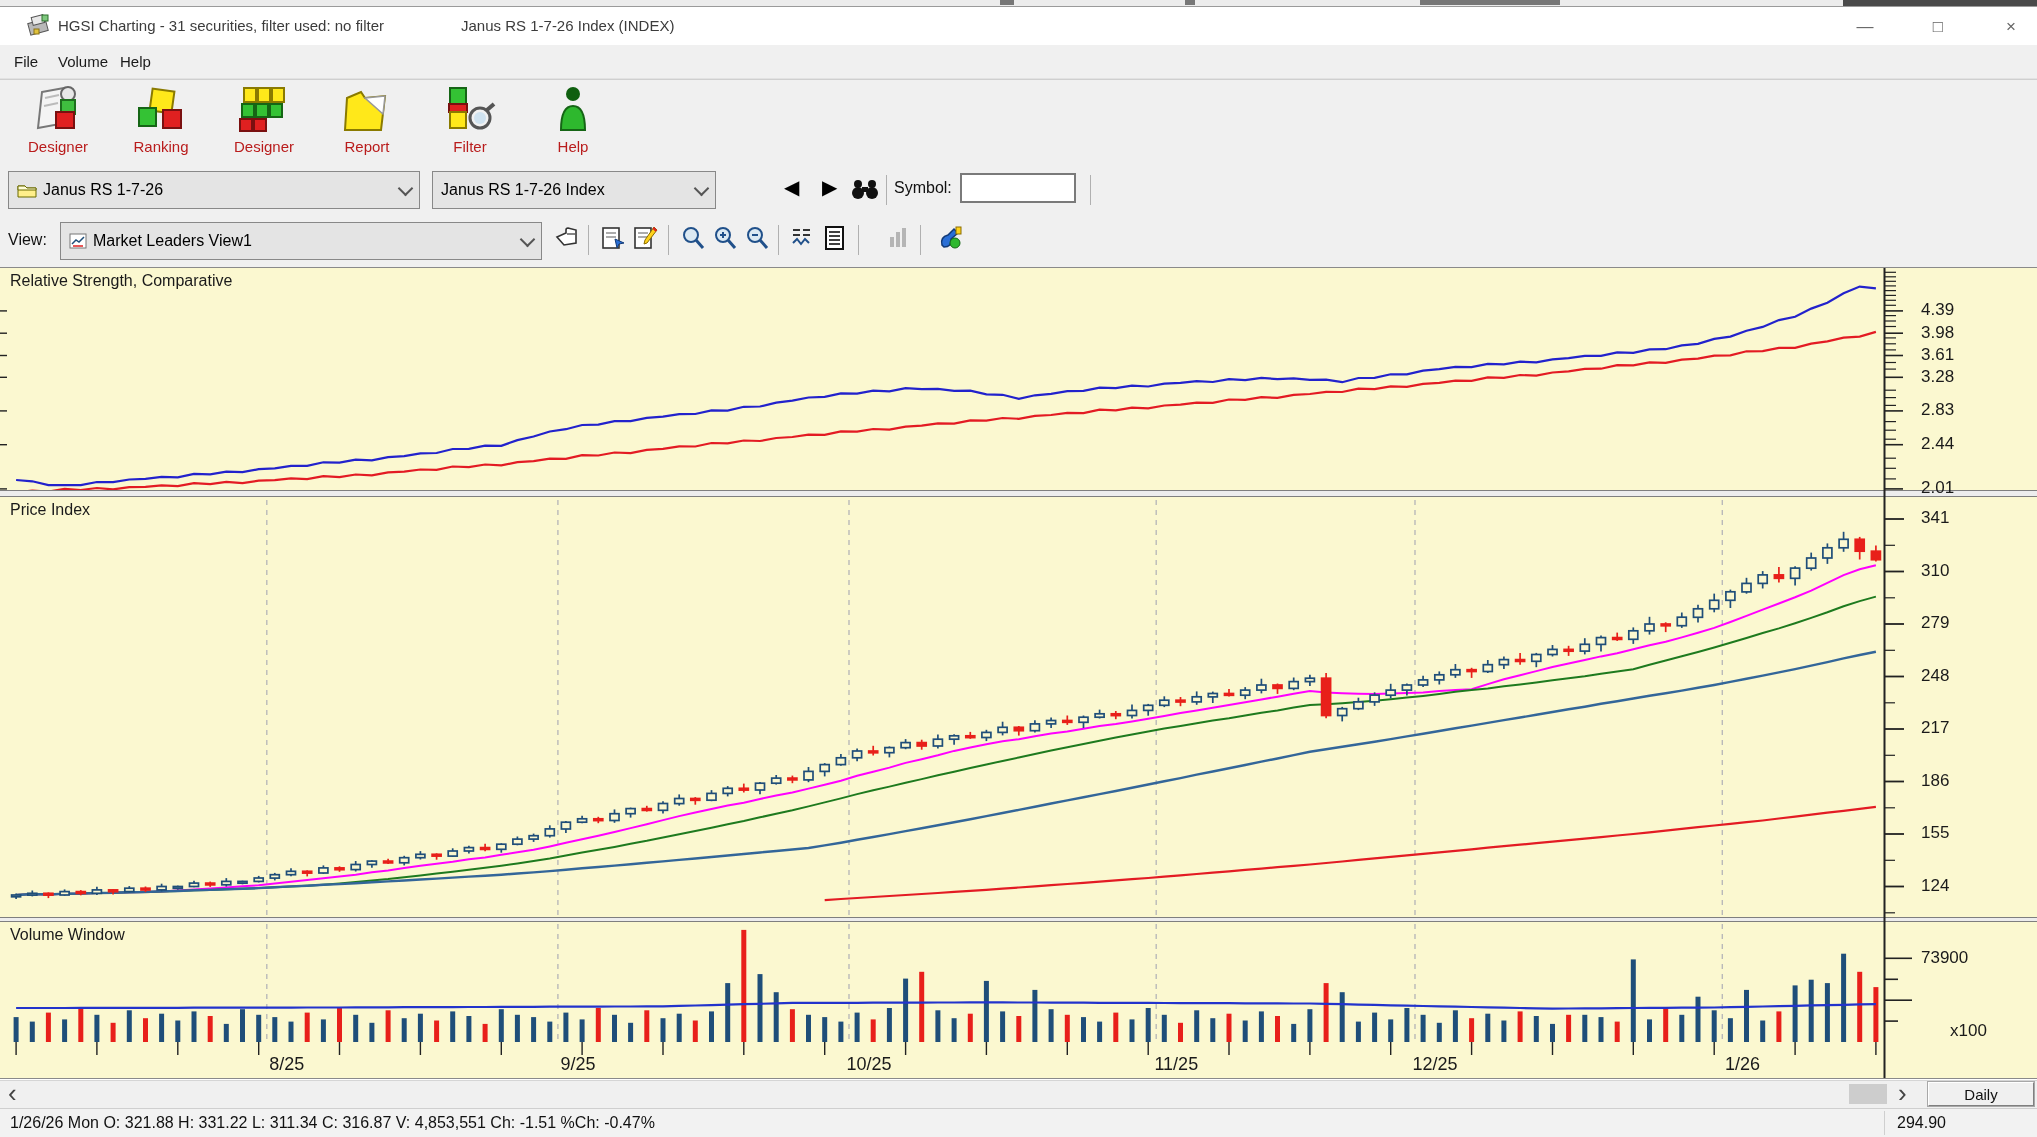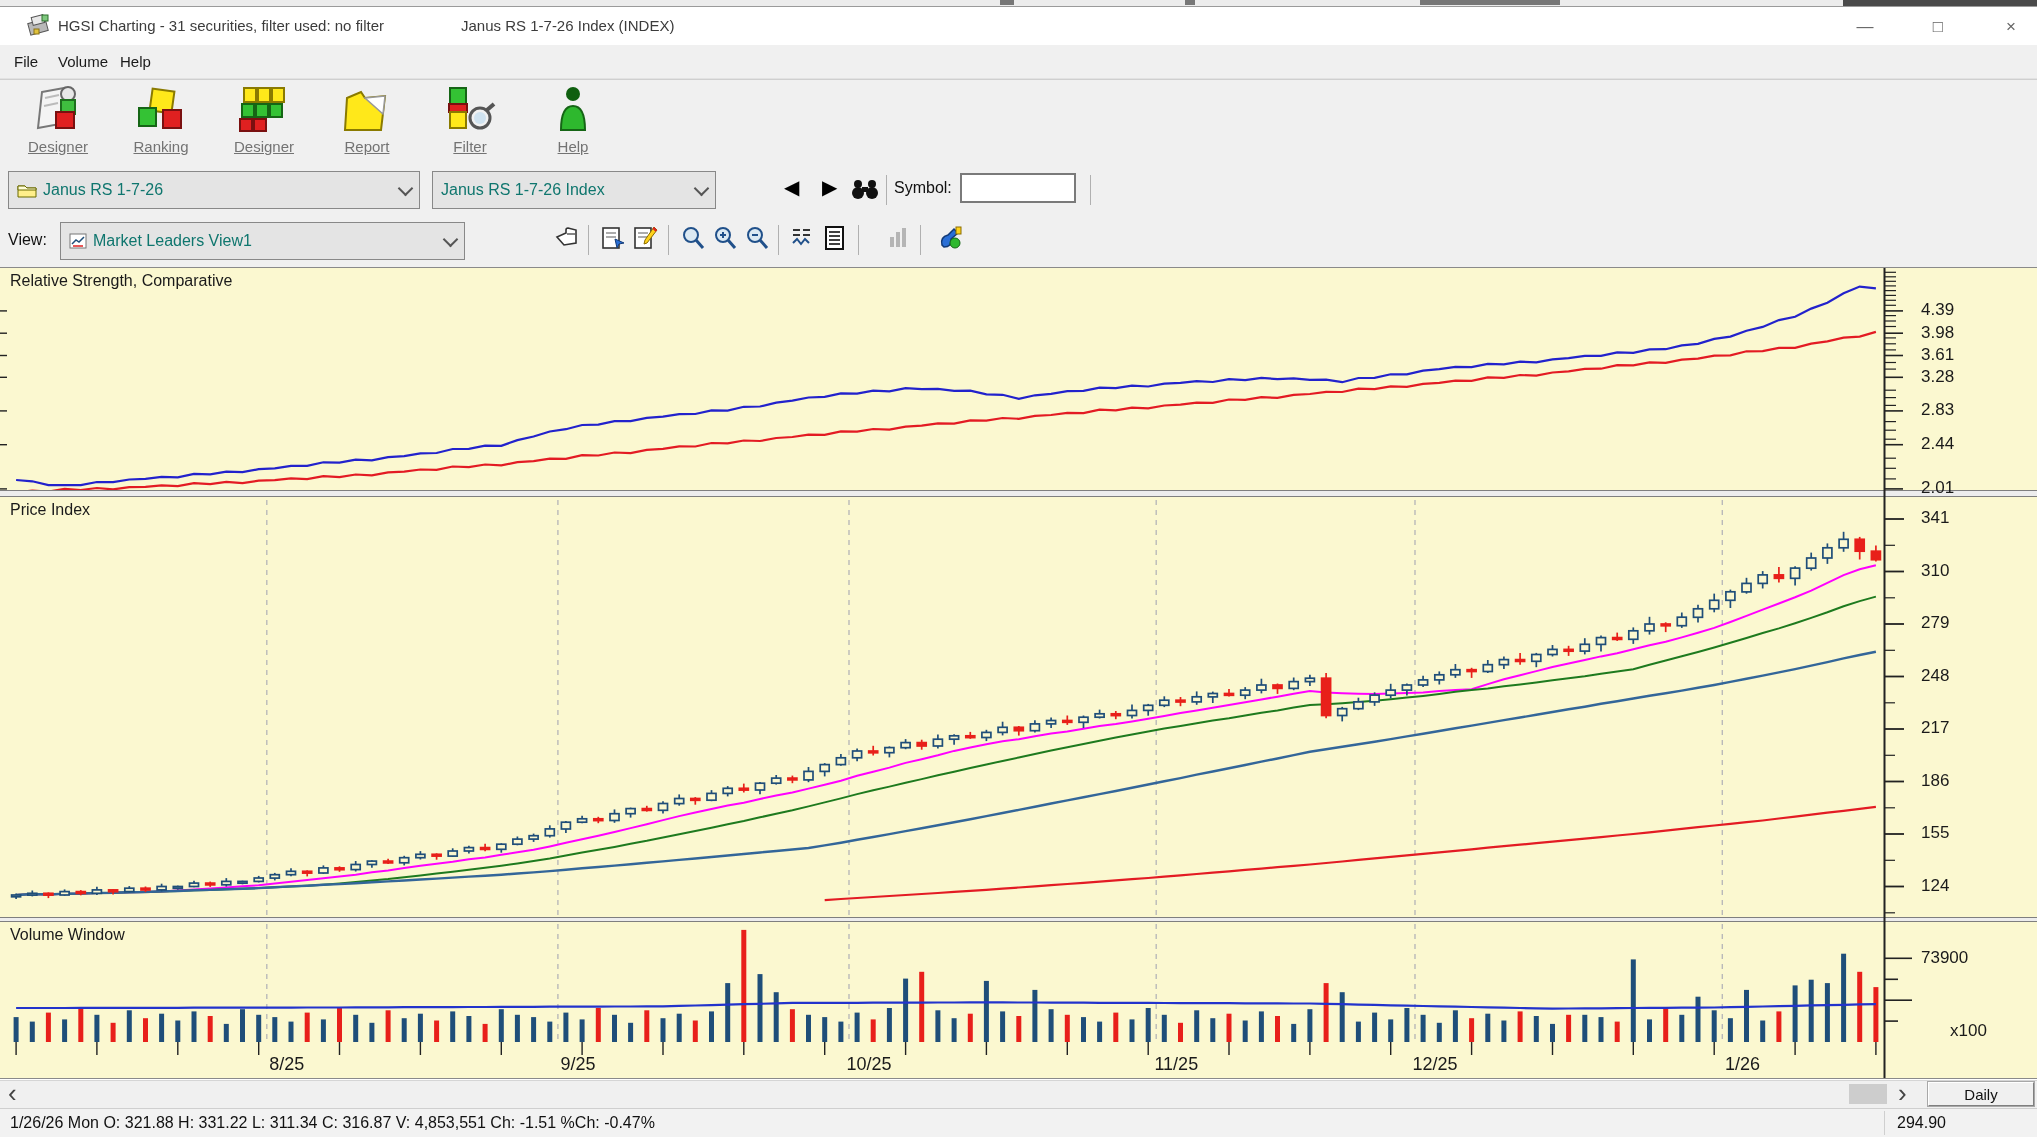--- a/index.html
+++ b/index.html
@@ -15,25 +15,25 @@
   #titlebar .t{position:absolute;top:10px;font-size:15px;color:#3c3c3c;white-space:nowrap;}
   .winbtn{position:absolute;top:6px;width:46px;height:28px;text-align:center;line-height:28px;
           font-size:17px;color:#666;}
   
   #menubar{left:0;top:45px;width:2037px;height:33px;background:#f0f0f0;border-bottom:1px solid #e2e2e2;}
   .menuitem{position:absolute;top:6px;font-size:15px;color:#1a1a1a;padding:2px 6px;}
   
   #toolbar{left:0;top:79px;width:2037px;height:86px;background:#f0f0f0;border-top:1px solid #cfcfcf;}
   .tbtn{position:absolute;top:2px;width:100px;height:80px;text-align:center;}
   .tbtn svg{display:block;margin:2px auto 0 auto;}
-  .tbtn .lbl{font-size:15px;color:#737373;text-decoration:underline;}
+  .tbtn .lbl{font-size:15px;color:#b91c1c;}
   
   #selrow{left:0;top:165px;width:2037px;height:52px;background:#f0f0f0;}
   .combo{position:absolute;top:6px;height:38px;background:#e4e4e4;border:1px solid #888;
-         display:flex;align-items:center;box-sizing:border-box;padding:0 8px;font-size:16px;color:#0f766e;}
+         display:flex;align-items:center;box-sizing:border-box;padding:0 8px;font-size:16px;color:#000000;}
   .combo .chev{margin-left:auto;width:9px;height:9px;border-right:2px solid #555;border-bottom:2px solid #555;
                transform:rotate(45deg);margin-top:-4px;}
   .navarrow{position:absolute;top:10px;font-size:20px;color:#000;}
   .vsep{position:absolute;top:10px;width:1px;height:30px;background:#b0b0b0;}
   .flabel{position:absolute;top:14px;font-size:16px;color:#11118a;}
   #symbolinput{position:absolute;left:960px;top:8px;width:116px;height:30px;border:2px solid #7a7a7a;
                background:#fff;font-size:15px;padding:0 4px;box-sizing:border-box;}
   
   #viewrow{left:0;top:217px;width:2037px;height:50px;background:#f0f0f0;border-bottom:1px solid #9a9a9a;}
   .mini-icon-btn{position:absolute;top:4px;width:30px;height:34px;display:flex;align-items:center;justify-content:center;}
@@ -169,21 +169,21 @@
       <rect x="12" y="10" width="6" height="5" fill="#111"></rect>
     </svg>
     <div class="vsep" style="left:886px;"></div>
     <span class="flabel" style="left:894px;color:#111;">Symbol:</span>
     <input id="symbolinput" type="text" value="" style="">
     <div class="vsep" style="left:1090px;"></div>
   </div>
 
   <div id="viewrow" class="abs">
     <span class="abs" style="left:8px;top:14px;font-size:16px;color:#111;">View:</span>
-    <div class="combo" style="left:60px;top:5px;width:405px;">
+    <div class="combo" style="left:60px;top:5px;width:482px;">
       <svg width="18" height="16" viewBox="0 0 18 16" style="margin-right:6px;">
         <rect x="1" y="1" width="16" height="14" fill="#fff" stroke="#777"></rect>
         <polyline points="3,11 7,7 10,9 15,4" fill="none" stroke="#1f4e79" stroke-width="1.5"></polyline>
         <line x1="4" y1="13" x2="14" y2="13" stroke="#e02020" stroke-width="1.5"></line>
       </svg>
       <span>Market Leaders View1</span>
       <span class="chev"></span>
     </div>
     <div class="mini-icon-btn" style="left:552px;">
       <svg width="26" height="26" viewBox="0 0 26 26">

